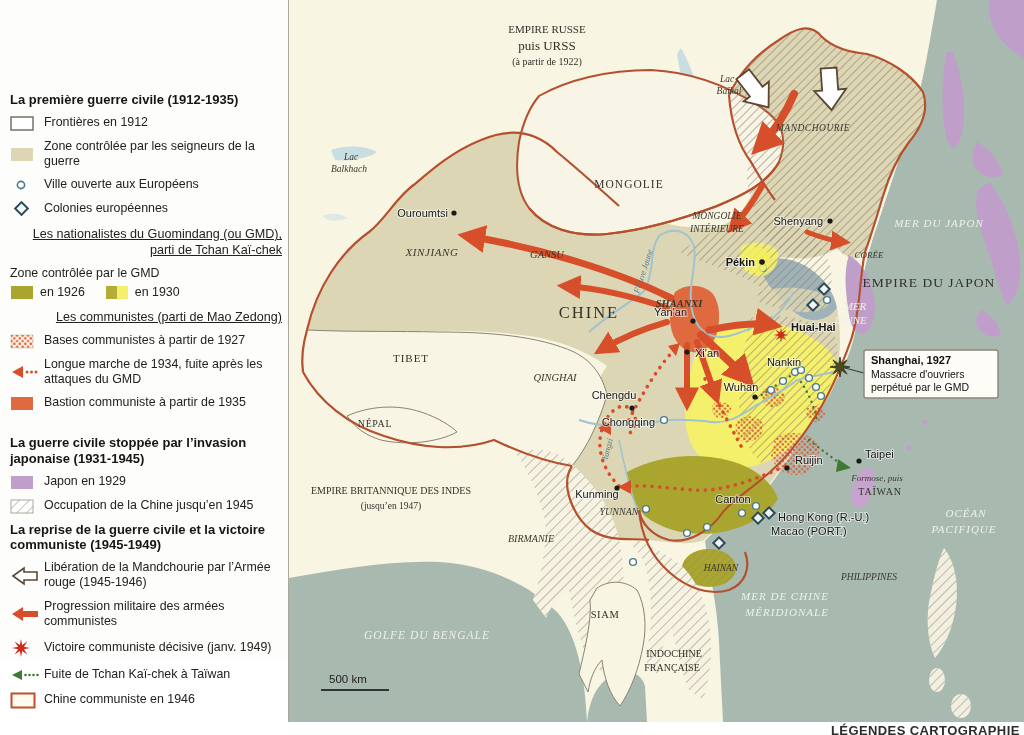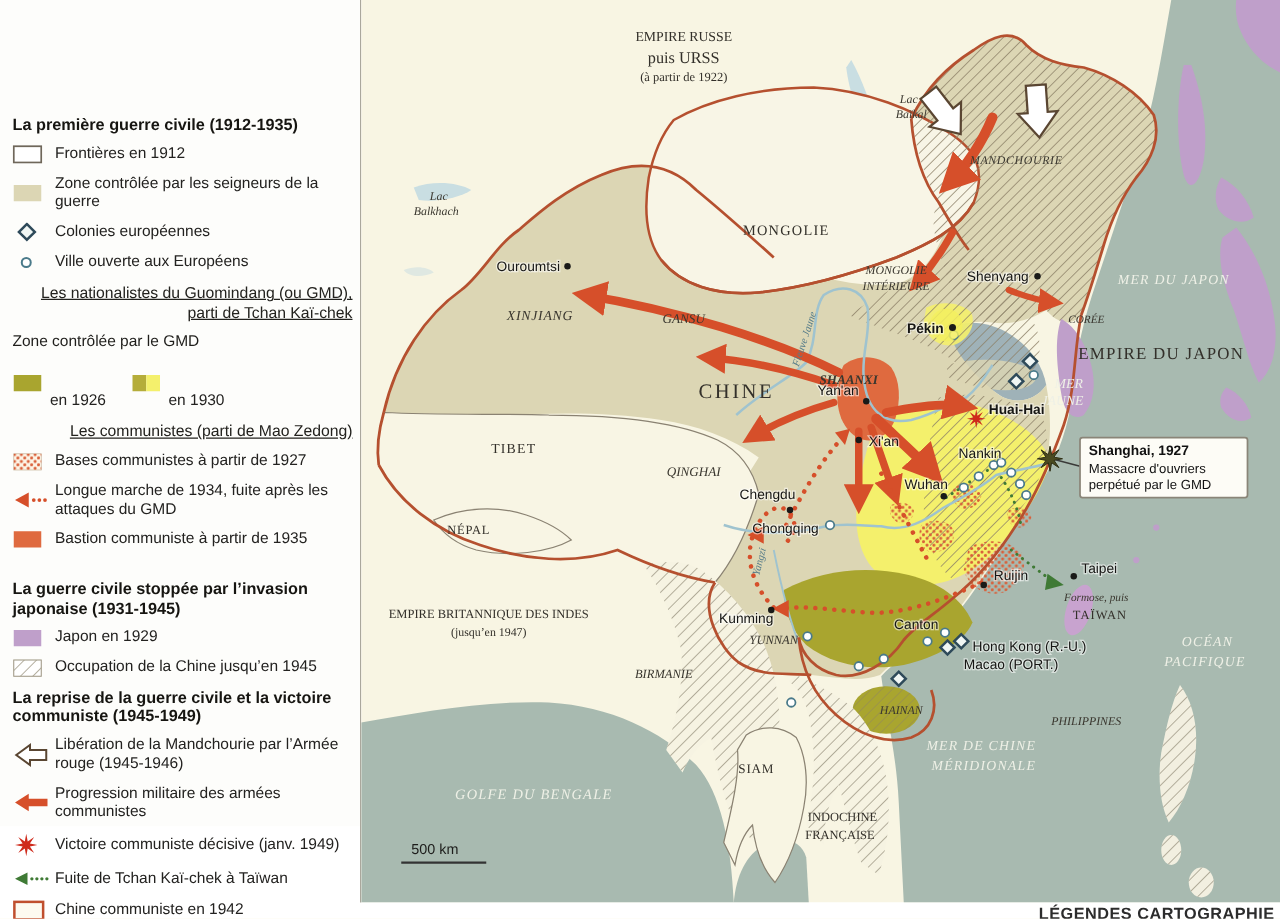--- a/index.html
+++ b/index.html
@@ -9,21 +9,21 @@
   .legend{position:absolute;left:0;top:0;width:288px;height:661px;background:#fdfdfb;
           box-sizing:border-box;padding:92px 6px 0 10px;color:#1f1e1b;}
   .lg-title{font-size:13px;font-weight:700;line-height:1.22;margin:0 0 7px 0;color:#161511;}
   .lg-under{font-size:12.6px;font-weight:400;line-height:1.25;margin:10px 0 7px 0;
             text-decoration:underline;color:#23221e;text-align:right;}
   .lg-sub{font-size:12.4px;margin:2px 0 5px 0;}
   .lg-row{display:flex;align-items:center;margin:0 0 8px 0;}
   .lg-ic{flex:0 0 34px;display:flex;justify-content:flex-start;padding-top:1px;}
   .lg-lab{font-size:12.4px;line-height:1.22;color:#232220;}
   .lg-inline{display:flex;align-items:center;gap:6px;margin:0 0 8px 0;}
-  .lg-inline .lg-lab{margin-right:14px;margin-top:28px;}
+  .lg-inline .lg-lab{margin-right:14px;}
   .sep{position:absolute;left:288px;top:0;width:1px;height:722px;background:#aaa79c;}
   
   .map-wrap{position:absolute;left:289px;top:0;width:735px;height:563px;}
   .credit{position:absolute;left:831px;top:723px;font-size:13px;font-weight:700;
           letter-spacing:.4px;color:#2c2c2c;}
   svg text{user-select:none;}
   .geo{font-family:"Liberation Serif",serif;fill:#33302a;}
   .geo-it{font-family:"Liberation Serif",serif;font-style:italic;fill:#3a372f;}
   .sea-l{font-family:"Liberation Serif",serif;font-style:italic;fill:#eef0e6;}
   .city{font-family:"Liberation Sans",sans-serif;font-size:11px;fill:#161614;
@@ -72,34 +72,34 @@
     <span class="lg-ic">
       <svg width="24" height="15">
           <rect x="1" y="1" width="22" height="13" fill="#dcd6b4"></rect>
         </svg>
     </span>
     <span class="lg-lab">Zone contrôlée par les seigneurs de la guerre</span>
   </div>
 
   <div class="lg-row">
     <span class="lg-ic">
+      <svg width="24" height="14">
+          <circle cx="11" cy="7" r="3.6" fill="#ffffff" stroke="#4a7a8a" stroke-width="1.6"></circle>
+        </svg>
+    </span>
+    <span class="lg-lab">Ville ouverte aux Européens</span>
+  </div>
+
+  <div class="lg-row">
+    <span class="lg-ic">
       <svg width="24" height="16">
           <rect x="7" y="3" width="9" height="9" transform="rotate(45 11.5 7.5)" fill="#f0f6f4" stroke="#2e4a5a" stroke-width="2"></rect>
         </svg>
     </span>
     <span class="lg-lab">Colonies européennes</span>
-  </div>
-
-  <div class="lg-row">
-    <span class="lg-ic">
-      <svg width="24" height="14">
-          <circle cx="11" cy="7" r="3.6" fill="#ffffff" stroke="#4a7a8a" stroke-width="1.6"></circle>
-        </svg>
-    </span>
-    <span class="lg-lab">Ville ouverte aux Européens</span>
   </div>
 
   <div class="lg-under">Les nationalistes du Guomindang (ou GMD), parti de Tchan Kaï-chek</div>
   <div class="lg-sub">Zone contrôlée par le GMD</div>
 
   <div class="lg-inline">
     <svg width="24" height="15">
         <rect x="1" y="1" width="22" height="13" fill="#a9a52f"></rect>
       </svg>
     <span class="lg-lab">en 1926</span>
@@ -205,21 +205,21 @@
     </span>
     <span class="lg-lab">Fuite de Tchan Kaï-chek à Taïwan</span>
   </div>
 
   <div class="lg-row">
     <span class="lg-ic">
       <svg width="26" height="17">
           <rect x="1.5" y="1.5" width="23" height="14" fill="#fdfaf0" stroke="#c04f2e" stroke-width="2"></rect>
         </svg>
     </span>
-    <span class="lg-lab">Chine communiste en 1942</span>
+    <span class="lg-lab">Chine communiste en 1946</span>
   </div>
 </div>
 
 <div class="sep"></div>
 
 <div class="map-wrap">
 <svg viewBox="0 0 735 722" width="735" height="722">
 
   <rect x="0" y="0" width="735" height="722" fill="#f8f5e3"></rect>
 

